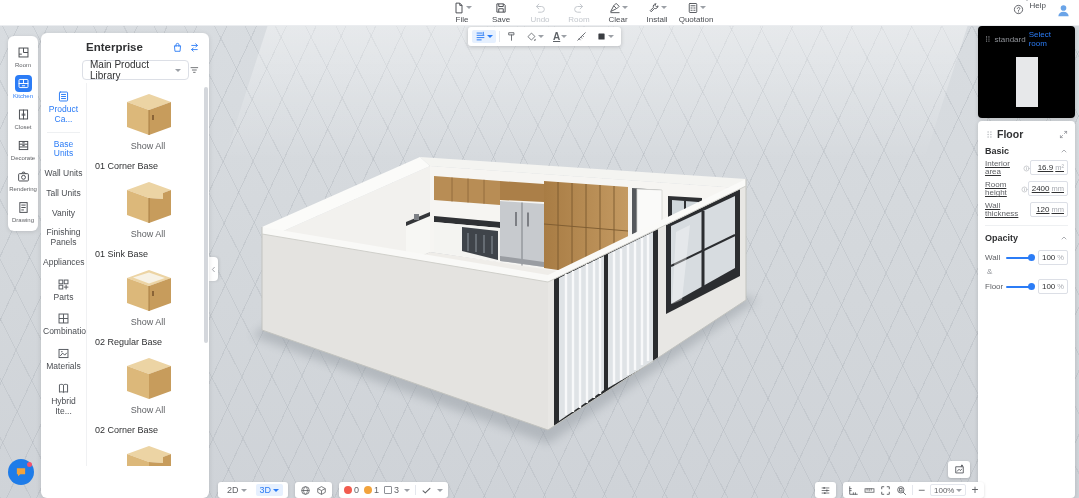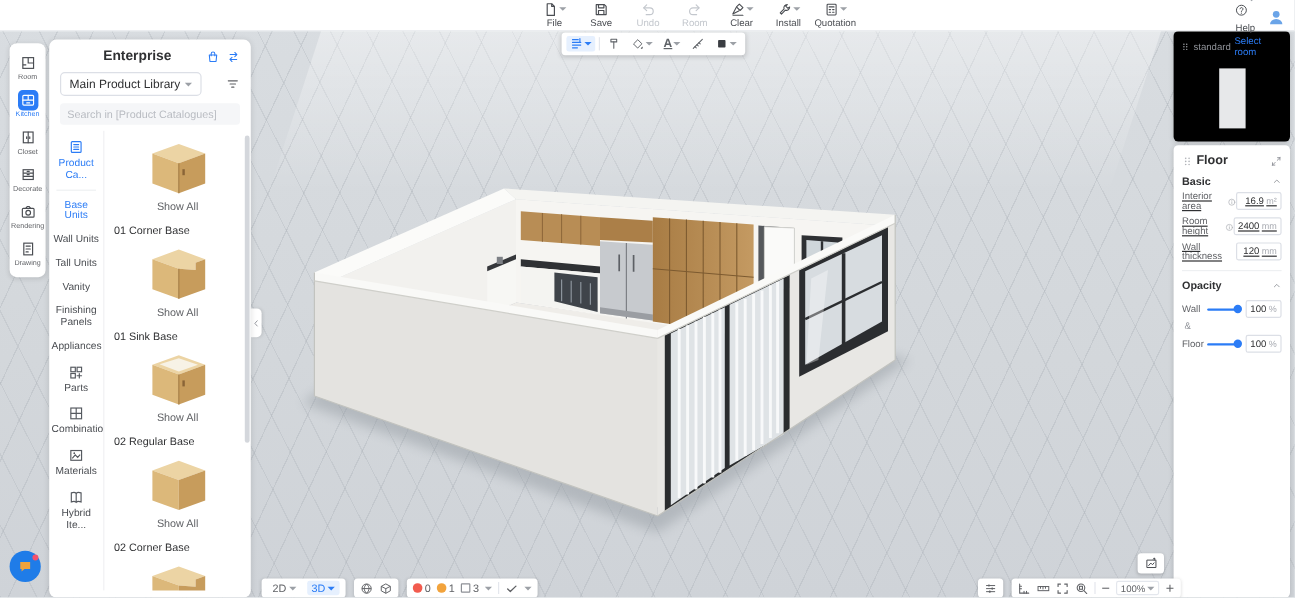--- a/index.html
+++ b/index.html
@@ -22,41 +22,41 @@
   .topbar { position:absolute; left:0; top:0; width:1079px; height:26px; background:#fff;
     border-bottom:1px solid #ebedf0; z-index:30; }
   .tb-group { position:absolute; left:447px; top:1px; display:flex; gap:9px; align-items:flex-start; }
   .tb-item { display:flex; flex-direction:column; align-items:center; width:30px; cursor:pointer; color:#4a4d52; }
   .tb-item .ic { width:12px; height:12px; margin-top:1px; }
   .tb-item .lbl { font-size:8px; margin-top:1px; white-space:nowrap; }
   .tb-item.disabled { color:#c3c7cd; }
   .tb-item .with-caret { display:flex; align-items:center; gap:1px; }
   .caret { width:0; height:0; border-left:3px solid transparent; border-right:3px solid transparent; border-top:3.5px solid #9ca0a6; }
   .tb-right { position:absolute; right:8px; top:1px; display:flex; align-items:center; gap:10px; }
-  .help-item { display:flex; flex-direction:column; align-items:flex-end; color:#4a4d52; cursor:pointer; }
+  .help-item { display:flex; flex-direction:row; align-items:flex-start; color:#4a4d52; cursor:pointer; }
   .help-item .lbl { font-size:8px; }
   .avatar { width:15px; height:15px; color:#6aa4e8; cursor:pointer; }
 
   
   .nav { position:absolute; left:8px; top:36px; width:30px; background:#fff; border-radius:6px;
     box-shadow:0 1px 4px rgba(0,0,0,.12); padding:5px 0 4px; z-index:20; }
   .nav-item { display:flex; flex-direction:column; align-items:center; padding:3px 0 4px; cursor:pointer; color:#4a4d52; }
   .nav-item .icbox { width:17px; height:17px; display:flex; align-items:center; justify-content:center; border-radius:4px; }
   .nav-item .ic { width:13px; height:13px; }
   .nav-item .lbl { font-size:6px; margin-top:1px; color:#606266; max-width:29px; overflow:hidden; white-space:nowrap; }
   .nav-item.active .icbox { background:#2b7cf6; color:#fff; }
   .nav-item.active .lbl { color:#2b7cf6; }
 
   
   .catalog { position:absolute; left:41px; top:33px; width:168px; height:465px; background:#fff;
     border-radius:6px; box-shadow:0 1px 5px rgba(0,0,0,.12); z-index:20; overflow:hidden; }
   .cat-head { display:flex; align-items:center; padding:8px 9px 4px;margin-left:36px; }
   .cat-title { font-size:11.5px; font-weight:bold; flex:1; }
   .cat-head .ic { width:11px; height:11px; color:#2b7cf6; margin-left:6px; cursor:pointer; }
-  .lib-row { display:flex; align-items:center; padding:3px 9px; }
+  .lib-row { display:flex; align-items:center; padding:3px 9px;margin-left:32px; }
   .lib-btn { display:flex; align-items:center; gap:4px; border:1px solid #dcdfe6; border-radius:4px;
     height:20px; padding:0 7px; font-size:10px; color:#303133; cursor:pointer; background:#fff; }
   .lib-row .filter { margin-left:auto; width:12px; height:12px; color:#606266; cursor:pointer; }
   .search { margin:3px 9px 5px; height:18px; background:#f5f6f8; border-radius:3px; display:flex;
     align-items:center; padding:0 6px; font-size:9px; color:#b9bcc2; cursor:text; white-space:nowrap; overflow:hidden; }
   .cat-body { display:flex; height:calc(100% - 82px); }
   .rail { width:46px; border-right:1px solid #f0f1f3; overflow:hidden; padding-top:2px; }
   .rail-item { text-align:center; font-size:8.5px; color:#4a4d52; padding:5px 2px; cursor:pointer; line-height:1.15; }
   .rail-item .ic { width:13px; height:13px; display:block; margin:0 auto 2px; color:#565a60; }
   .rail-item.sel { color:#2b7cf6; }
@@ -543,23 +543,20 @@
     </div>
     <div class="lib-row">
       <span class="lib-btn">
         <span>Main Product Library</span>
         <span class="caret"></span>
       </span>
       <svg class="filter">
           <use href="#i-filter"></use>
         </svg>
     </div>
-    <div class="search">
-      <span>Search in [Product Catalogues]</span>
-    </div>
     <div class="cat-body">
       <div class="rail">
         <div class="rail-item sel">
           <svg class="ic">
               <use href="#i-cat"></use>
             </svg>
           <span>Product Ca...</span>
         </div>
         <div class="rail-divider"></div>
         <div class="rail-item sel"><span>Base Units</span></div>

